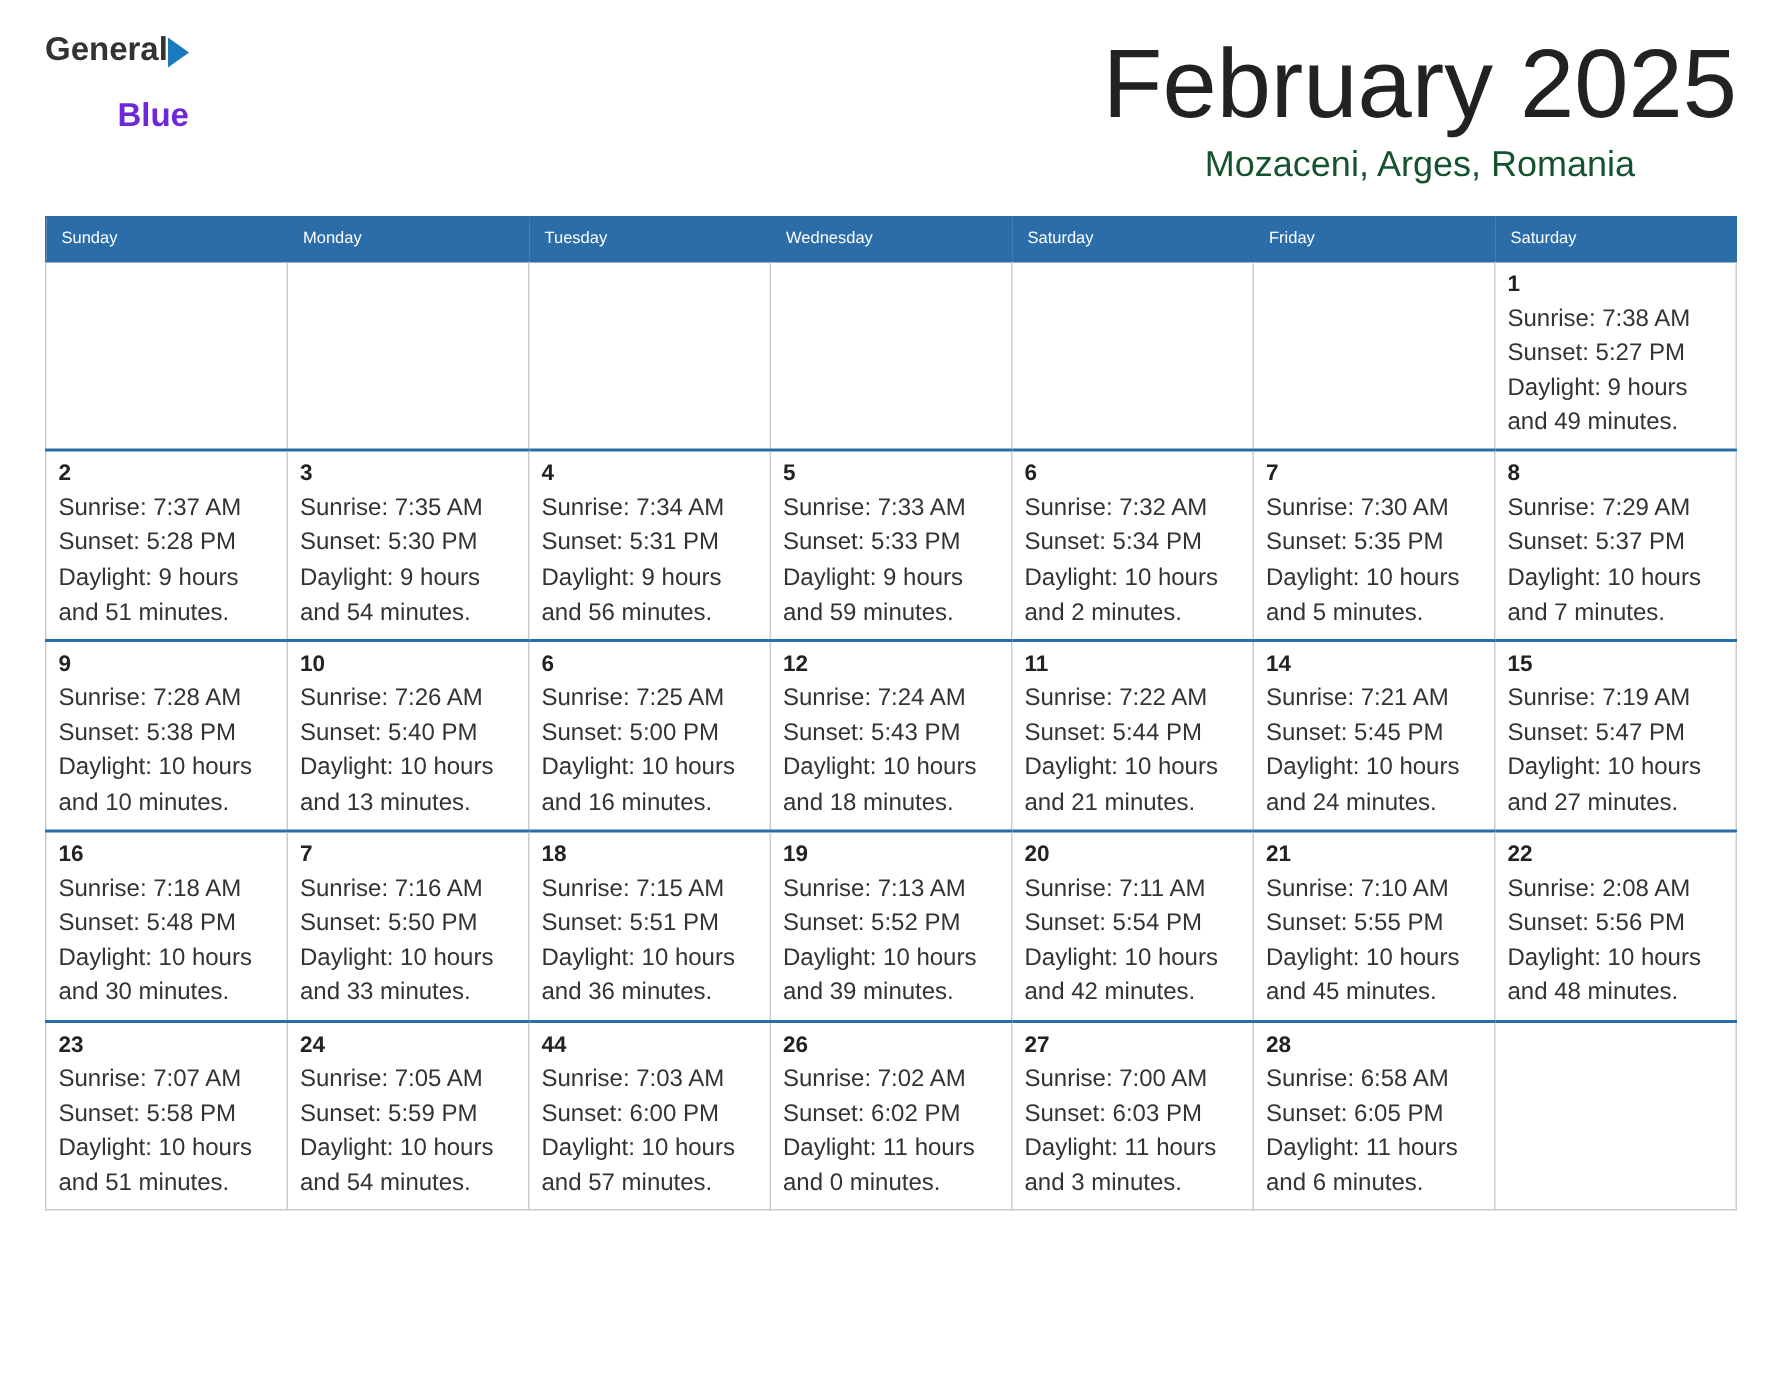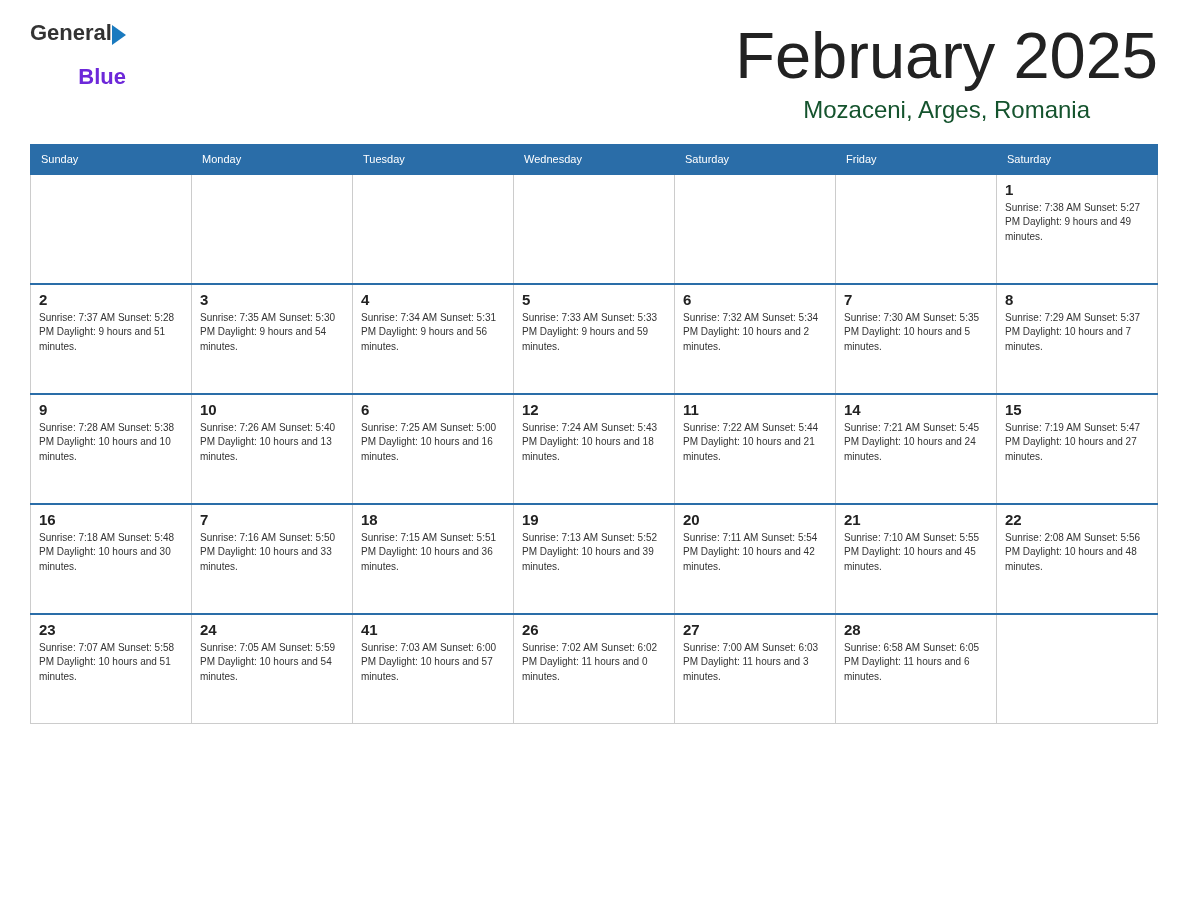--- a/index.html
+++ b/index.html
@@ -83,21 +83,21 @@
       height: 110px;
     }
     .day-num {
       font-size: 15px;
       font-weight: bold;
       color: #222;
       display: block;
       margin-bottom: 3px;
     }
     .day-info {
-      font-size: 10px;
+      font-size: 16px;
       color: #333;
       line-height: 1.45;
     }
     .empty-cell {
       background: #fff;
     }
     tr.week-row td {
       border-top: 2px solid #2a6da8;
     }
   </style>
@@ -308,21 +308,21 @@
 and 51 minutes.</div>
         </td>
         <td>
           <span class="day-num">24</span>
           <div class="day-info">Sunrise: 7:05 AM
 Sunset: 5:59 PM
 Daylight: 10 hours
 and 54 minutes.</div>
         </td>
         <td>
-          <span class="day-num">41</span>
+          <span class="day-num">44</span>
           <div class="day-info">Sunrise: 7:03 AM
 Sunset: 6:00 PM
 Daylight: 10 hours
 and 57 minutes.</div>
         </td>
         <td>
           <span class="day-num">26</span>
           <div class="day-info">Sunrise: 7:02 AM
 Sunset: 6:02 PM
 Daylight: 11 hours

